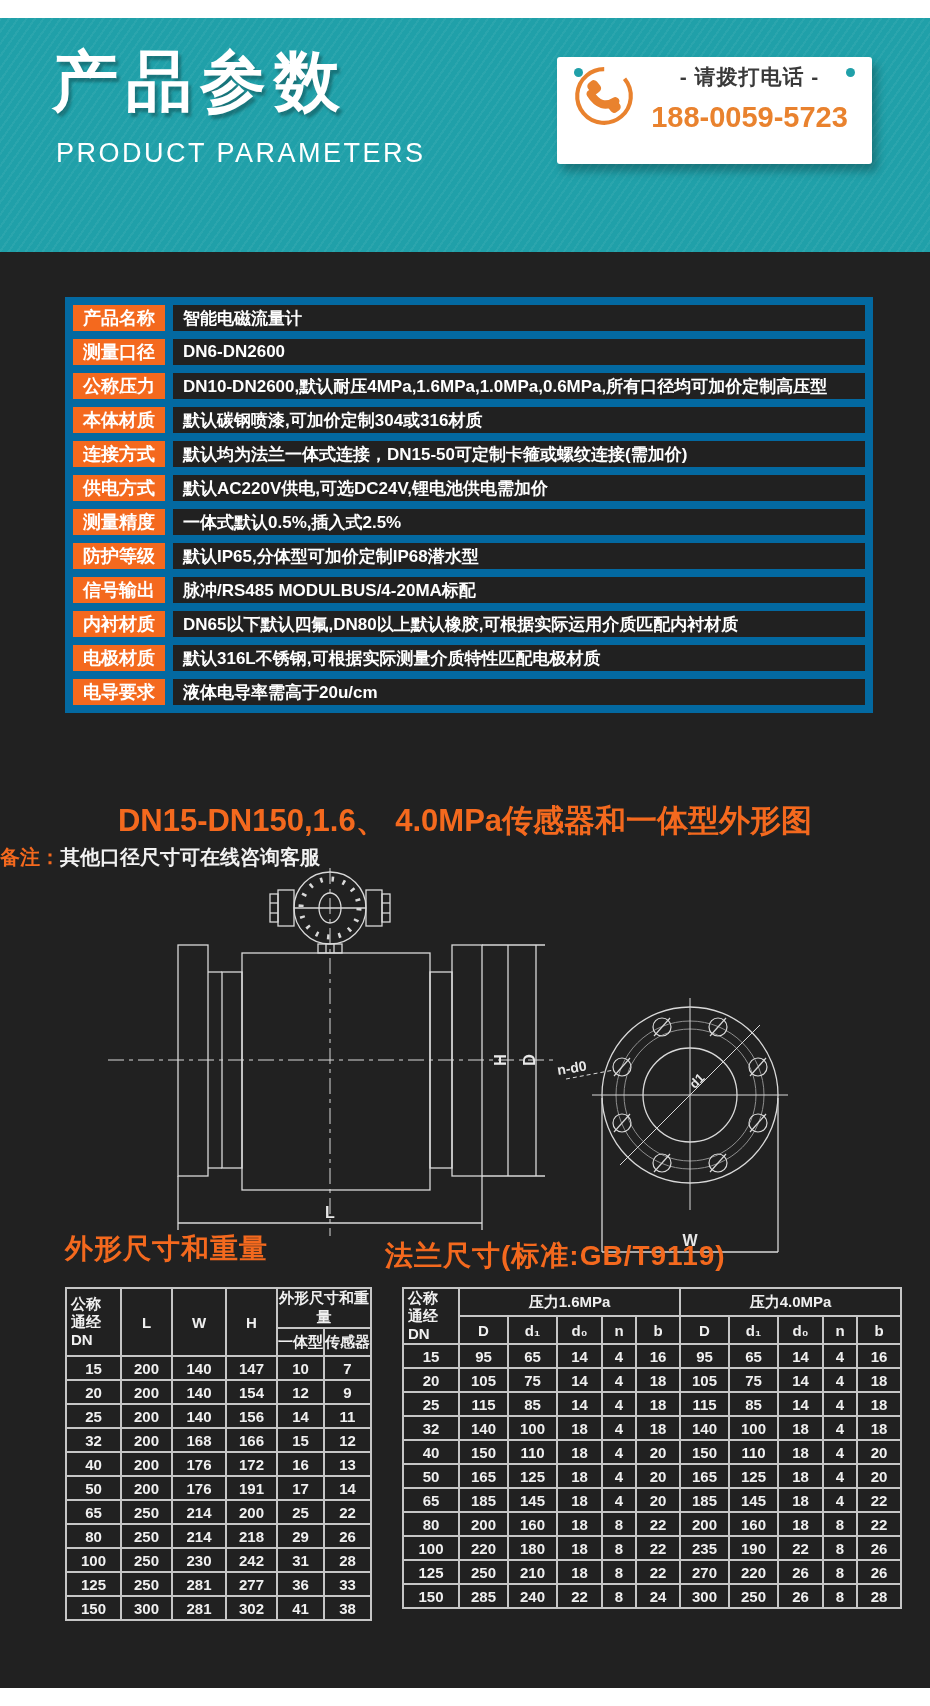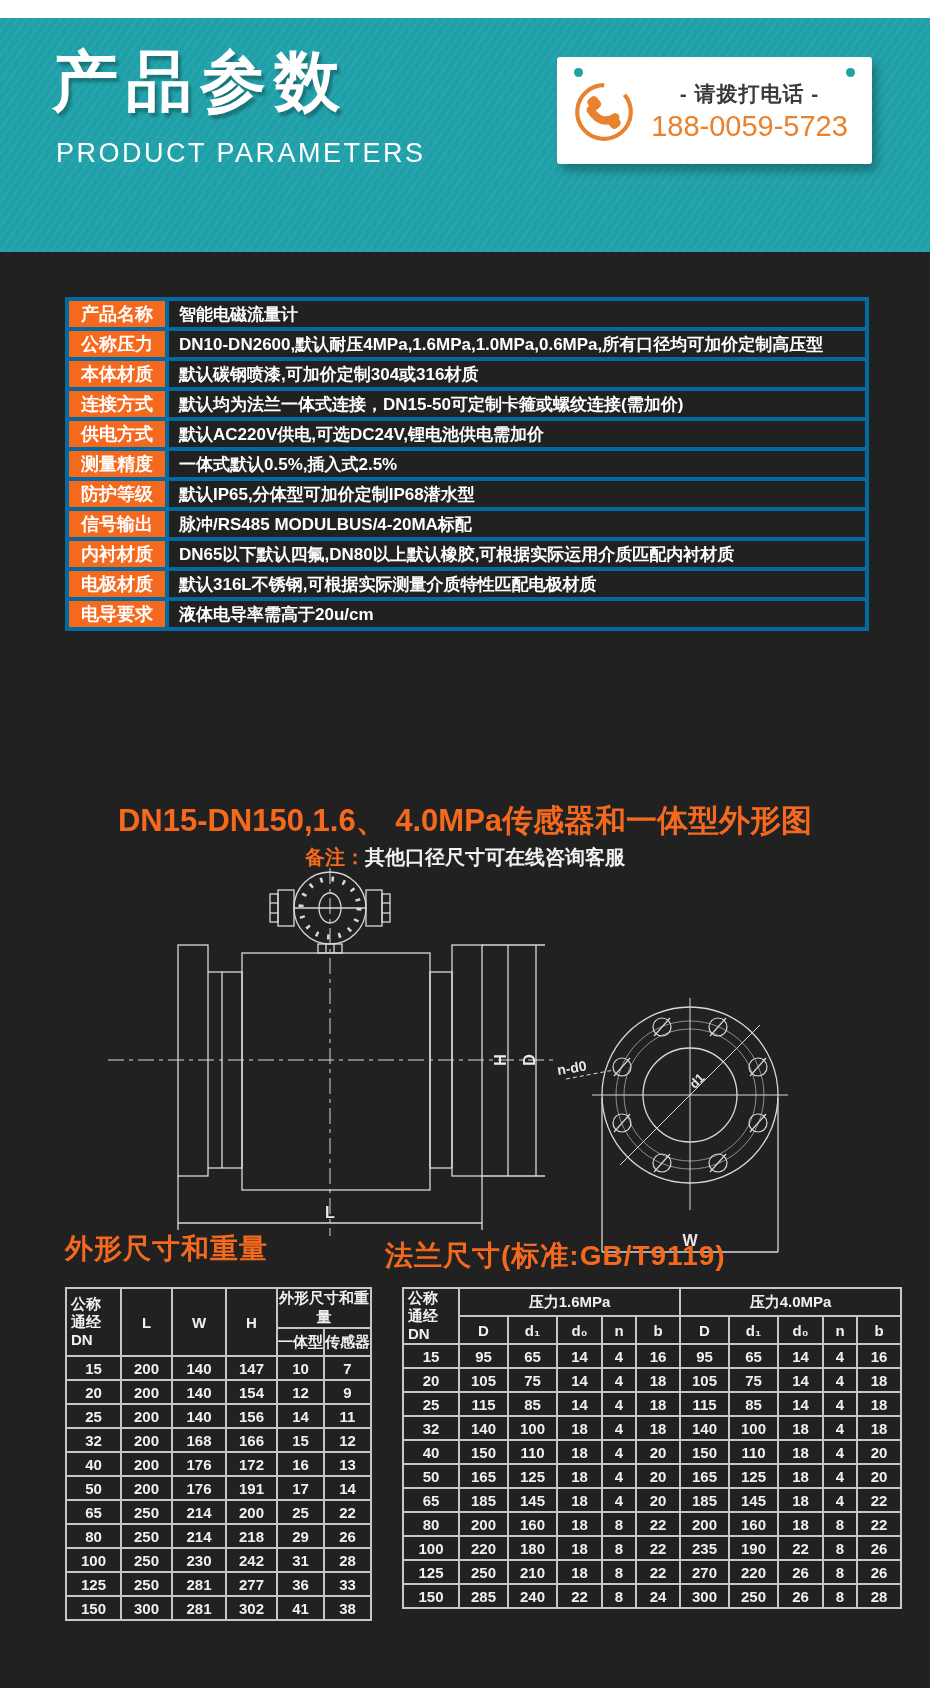--- a/index.html
+++ b/index.html
@@ -6,41 +6,41 @@
   .page{position:relative;width:930px;height:1706px;background:#ffffff;overflow:hidden;
         font-family:"Liberation Sans","DejaVu Sans",sans-serif;}
 
   
   .header{position:absolute;left:0;top:18px;width:930px;height:236px;background-color:#20a0a9;
           background-image:repeating-linear-gradient(125deg,rgba(255,255,255,.05) 0 2px,rgba(0,0,0,0) 2px 7px);}
   .main-title{position:absolute;left:52px;top:30px;font-size:66px;line-height:1;font-weight:bold;color:#fff;
               letter-spacing:8px;text-shadow:3px 4px 3px rgba(0,0,0,.28);}
   .main-sub{position:absolute;left:56px;top:120px;font-size:27px;color:#fff;letter-spacing:2.5px;}
   .phone-card{position:absolute;left:557px;top:39px;width:315px;height:107px;background:#fff;border-radius:3px;
-              box-shadow:5px 7px 10px rgba(0,0,0,.28);display:flex;align-items:center;padding:6px 10px 4px 14px;box-sizing:border-box;}
+              box-shadow:5px 7px 10px rgba(0,0,0,.28);display:flex;padding:6px 10px 4px 14px;box-sizing:border-box;}
   .dot{position:absolute;width:9px;height:9px;border-radius:50%;background:#20a0a9;top:11px;}
   .dot.l{left:17px}.dot.r{right:17px}
   .pc-text{flex:1;text-align:center;}
   .pc-label{font-size:21px;color:#3a3a3a;font-weight:bold;letter-spacing:1px;}
-  .pc-number{font-size:29px;color:#e9822e;font-weight:normal;margin-top:2px;}
+  .pc-number{font-size:29px;color:#e9822e;font-weight:bold;margin-top:10px;}
 
   
   .dark{position:absolute;left:0;top:252px;width:930px;height:1436px;background:#212121;}
 
   
   table{border-collapse:collapse;}
   .spec{position:absolute;left:65px;top:45px;width:800px;table-layout:fixed;}
-  .spec td{border:4px solid #0369a1;height:24px;overflow:hidden;}
+  .spec td{border:8px solid #0369a1;height:24px;overflow:hidden;}
   .spec td.lab{width:100px;background:#f4691e;color:#fff;font-weight:bold;font-size:18px;text-align:center;}
   .spec td.val{color:#fff;font-weight:bold;font-size:17px;padding-left:10px;white-space:nowrap;}
 
   
   .diagram-title{position:absolute;left:0;top:548px;width:100%;text-align:center;
                  font-size:31px;font-weight:bold;color:#f4691e;}
-  .diagram-note{position:absolute;left:0;top:592px;width:100%;text-align:center;font-size:20px;font-weight:bold;}
+  .diagram-note{position:absolute;left:0;top:592px;width:100%;text-align:left;font-size:20px;font-weight:bold;}
   .note-label{color:#f4691e;}
   .note-text{color:#f2f2f2;}
   .drawing{position:absolute;left:0;top:614px;width:930px;height:392px;}
 
   
   .sec-title{position:absolute;top:978px;font-size:28px;font-weight:bold;color:#f4691e;letter-spacing:1px;}
   .sec-title.left{left:65px;}
   .sec-title.right{left:385px;margin-top:7px;}
 
   
@@ -83,20 +83,24 @@
 
     <table class="spec">
       <colgroup>
           <col style="width:100px">
           <col style="width:700px">
         </colgroup>
       <tbody>
           <tr>
             <td class="lab">产品名称</td>
             <td class="val">智能电磁流量计</td>
+          </tr>
+          <tr>
+            <td class="lab">测量口径</td>
+            <td class="val">DN6-DN2600</td>
           </tr>
           <tr>
             <td class="lab">公称压力</td>
             <td class="val">DN10-DN2600,默认耐压4MPa,1.6MPa,1.0MPa,0.6MPa,所有口径均可加价定制高压型</td>
           </tr>
           <tr>
             <td class="lab">本体材质</td>
             <td class="val">默认碳钢喷漆,可加价定制304或316材质</td>
           </tr>
           <tr>

